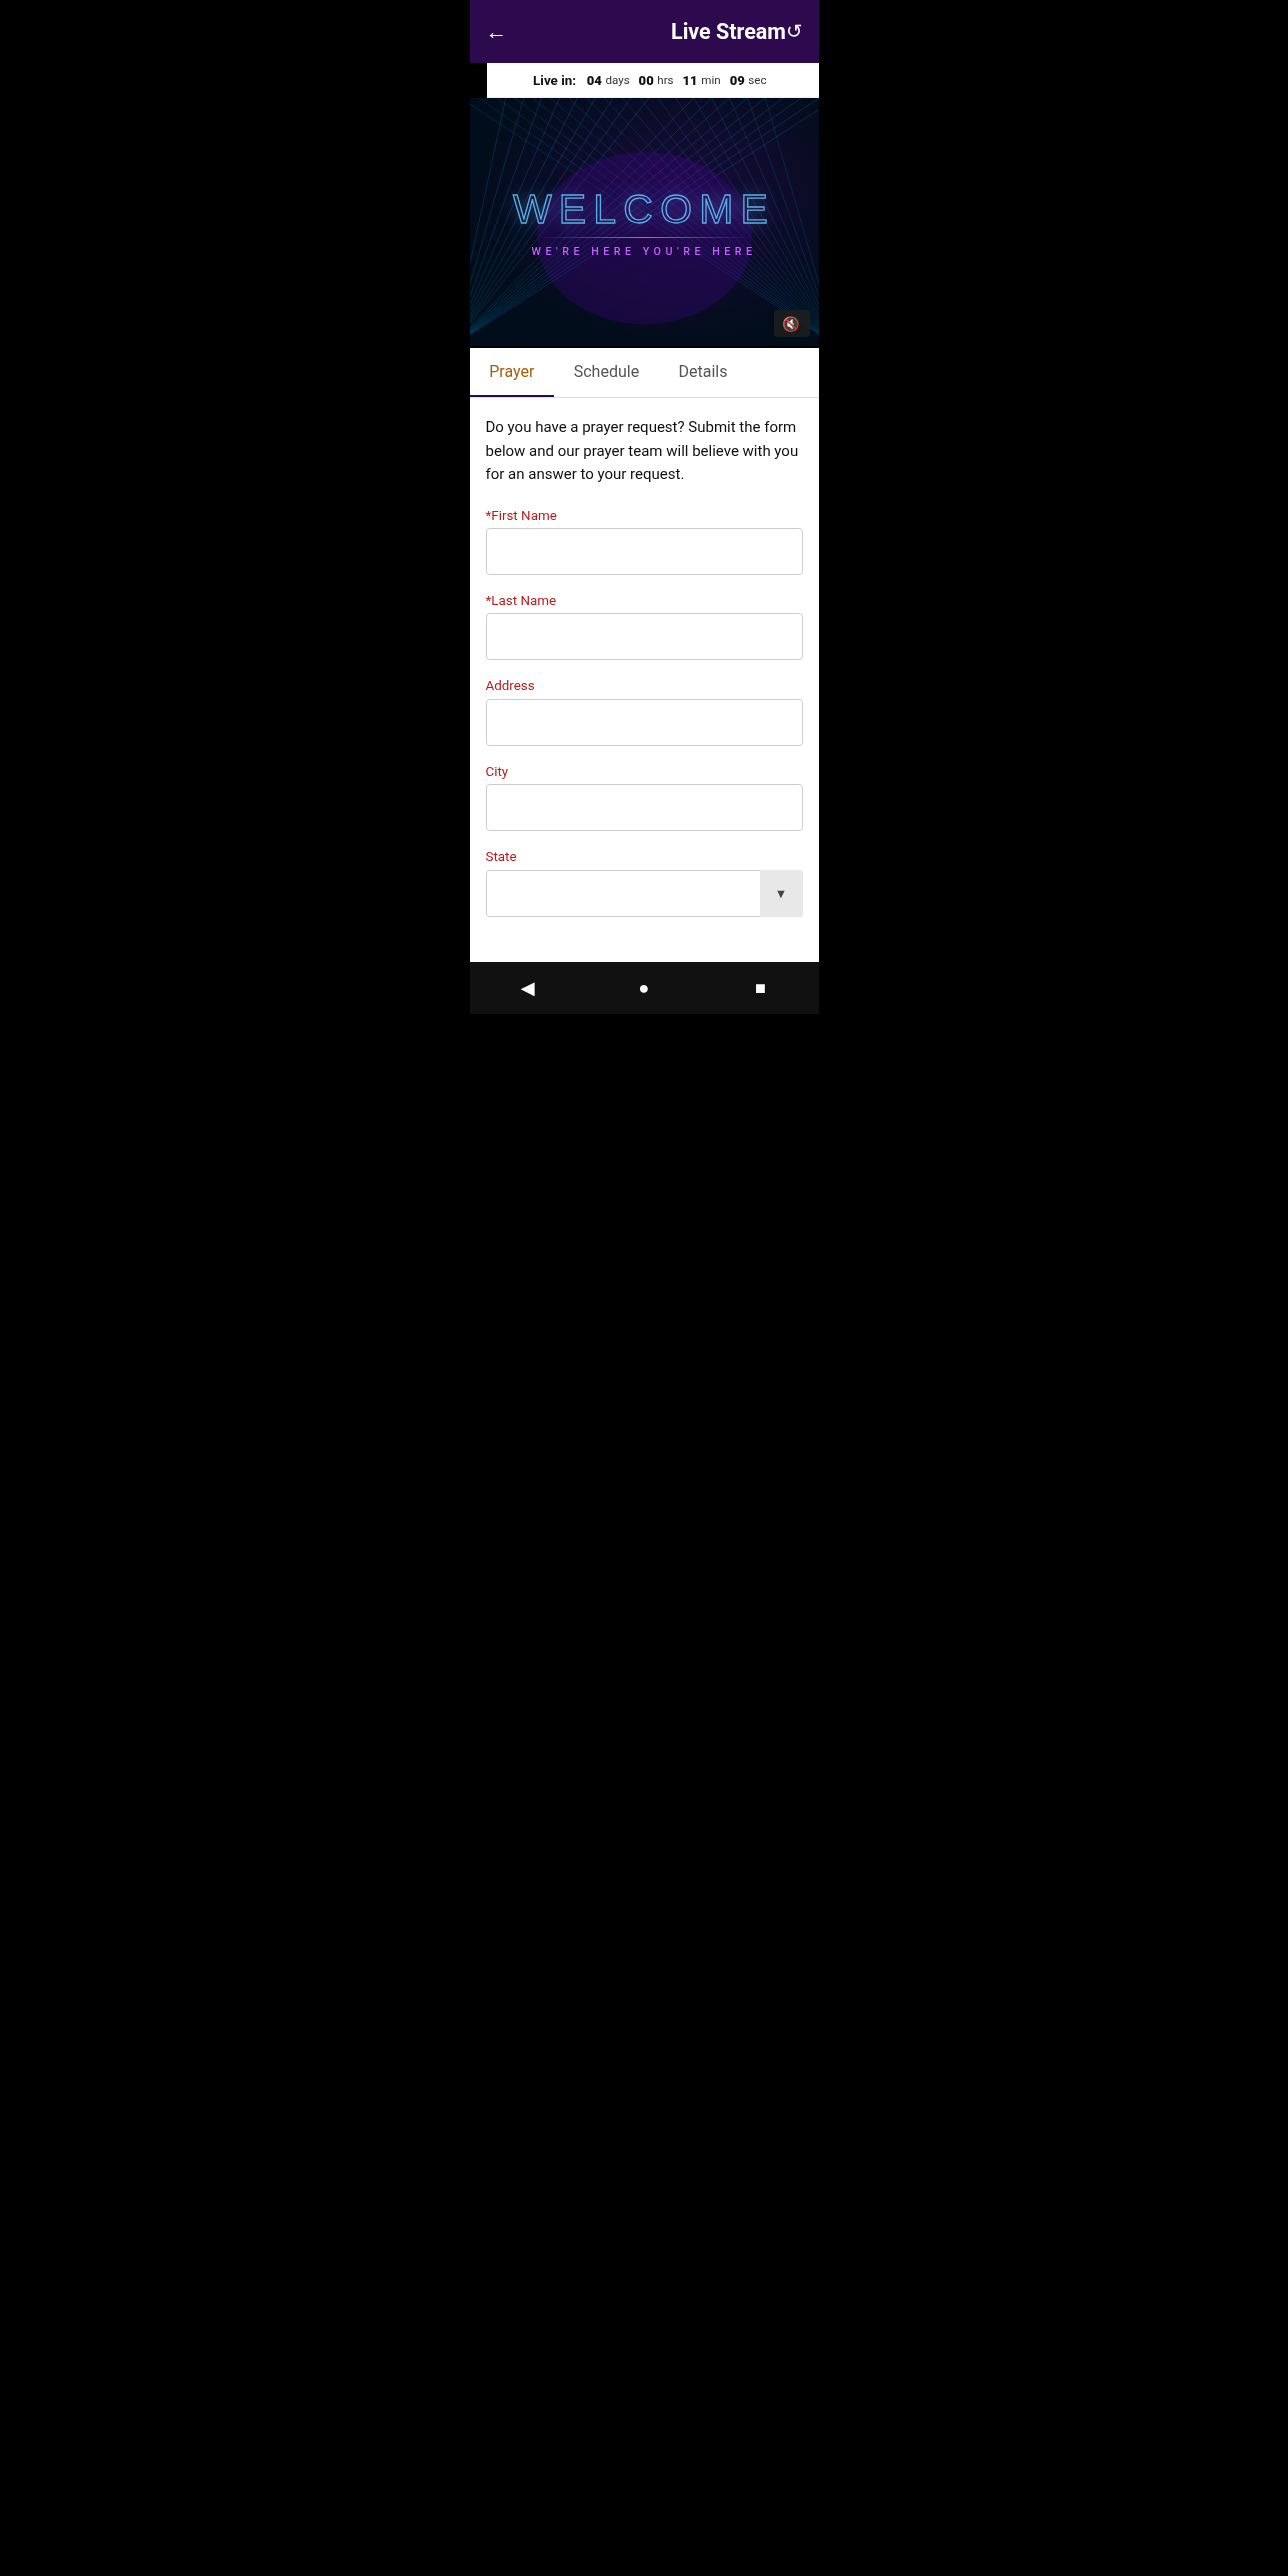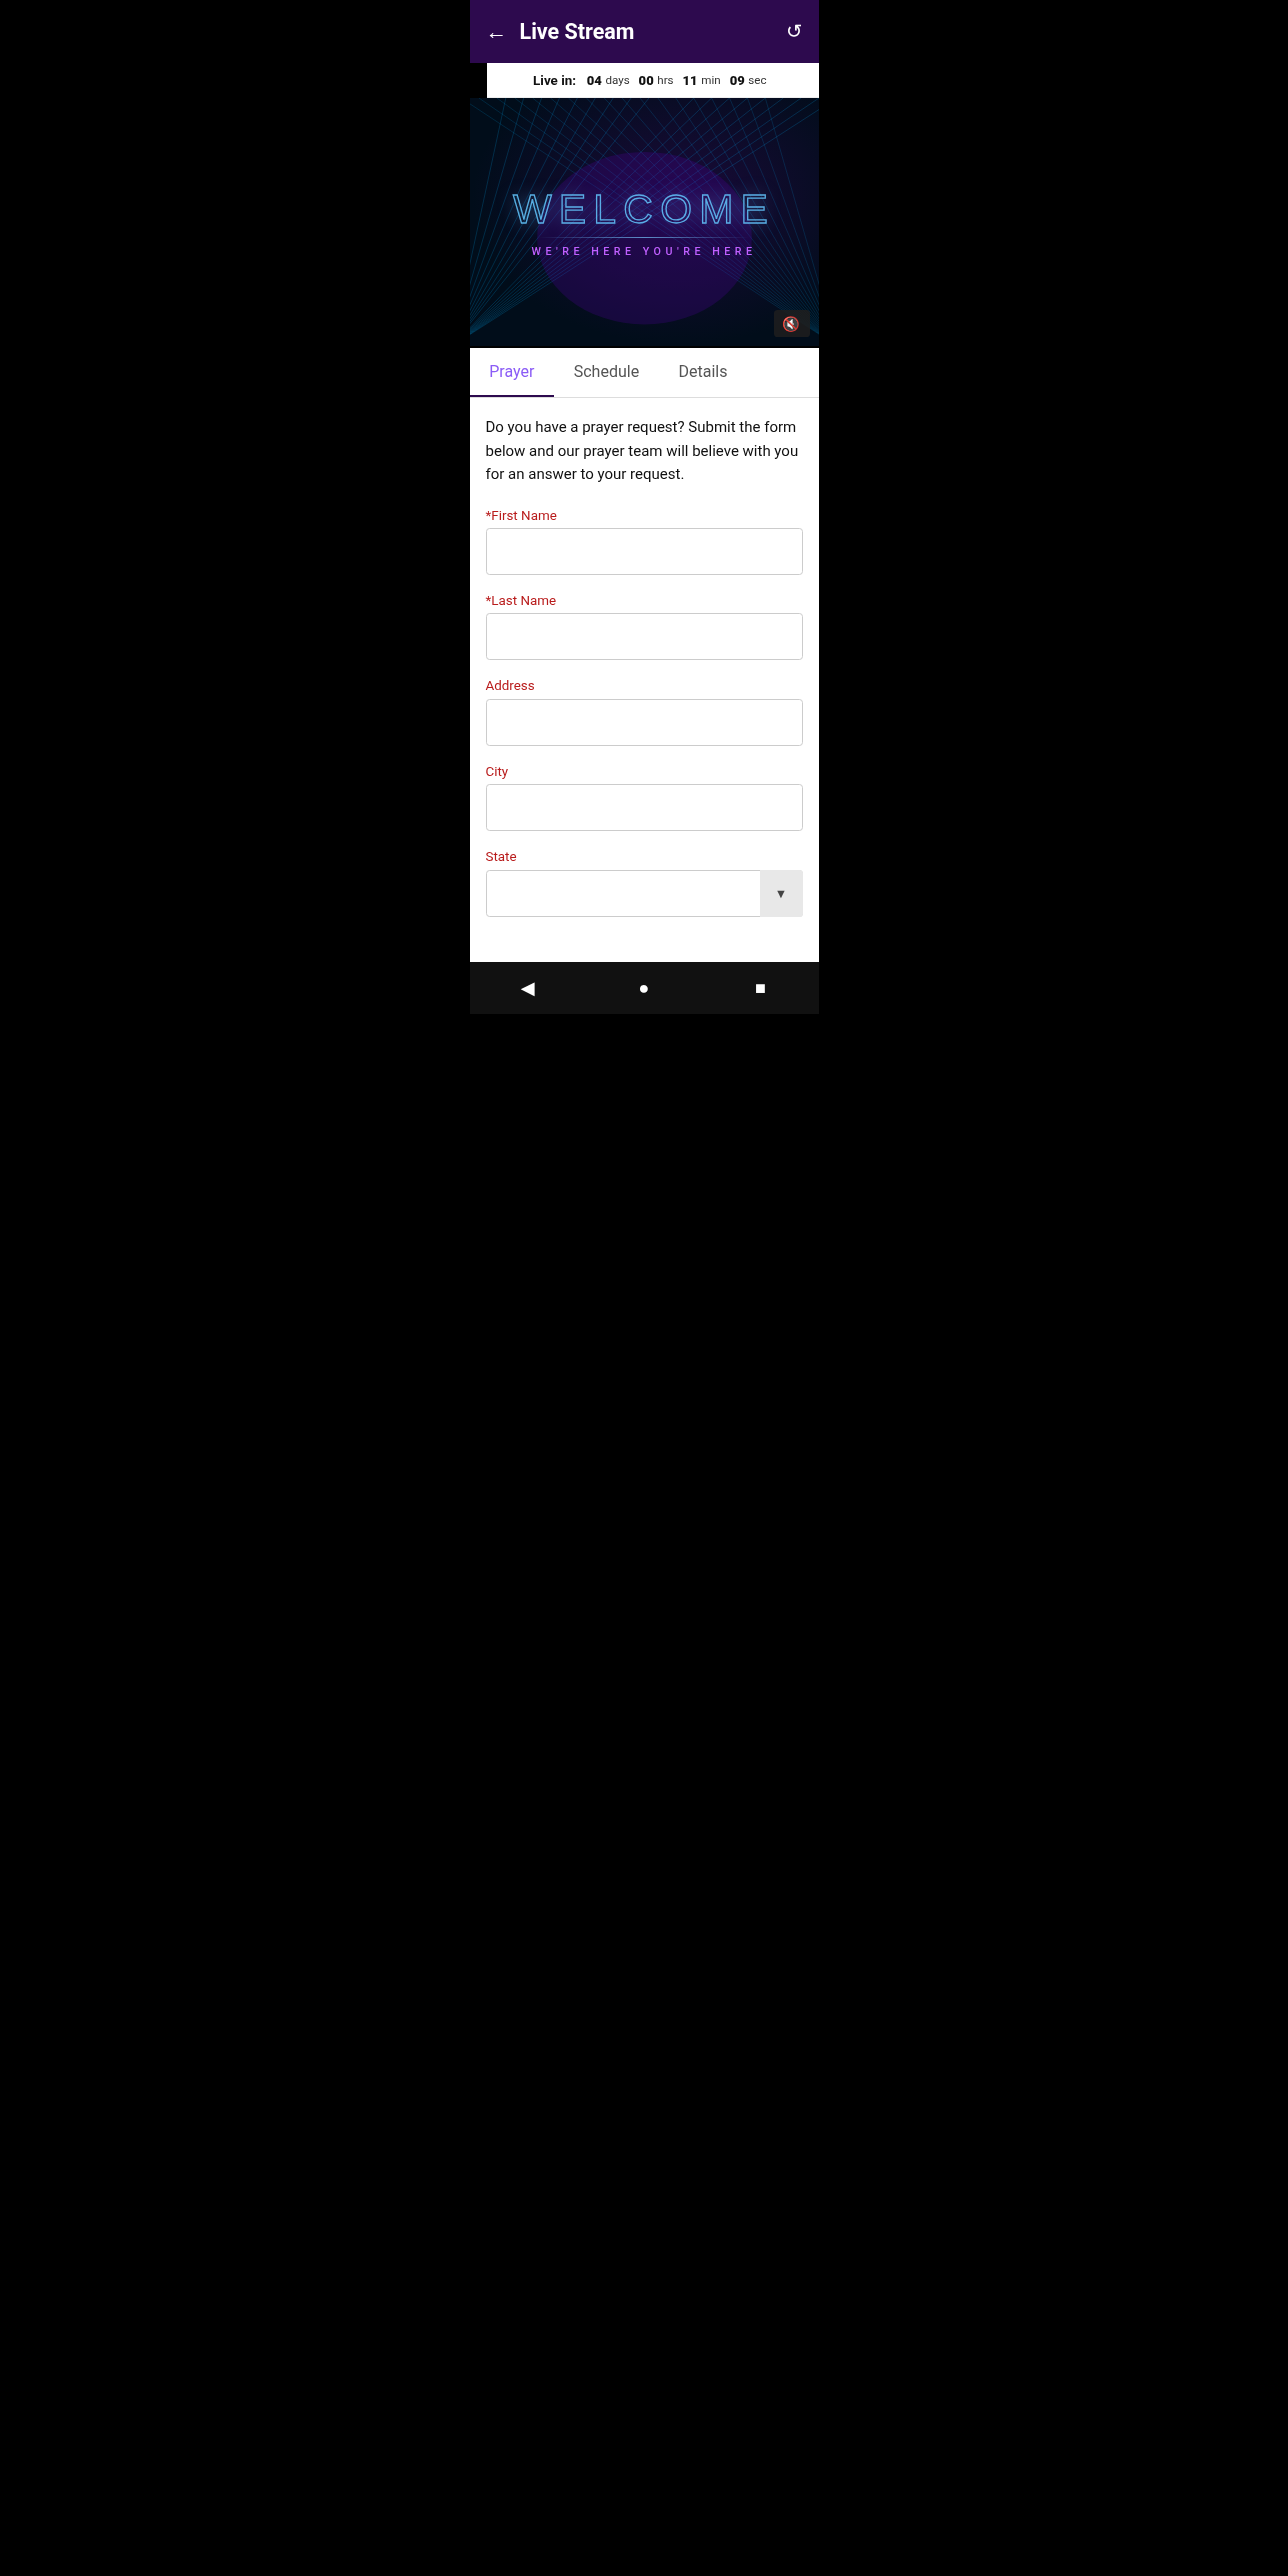--- a/index.html
+++ b/index.html
@@ -34,21 +34,21 @@
       font-size: 21.5px;
       font-weight: 300;
       cursor: pointer;
     }
 
     .header-title {
       color: #fff;
       font-size: 21.5px;
       font-weight: 700;
       flex: 1;
-      text-align: left;
+      text-align: right;
       margin-left: 12.5px;
     }
 
     .header-refresh-icon {
       color: #fff;
       font-size: 19.7px;
       cursor: pointer;
     }
 
     
@@ -179,21 +179,21 @@
       cursor: pointer;
       border-bottom: 2.7px solid transparent;
       background: none;
       border-top: none;
       border-left: none;
       border-right: none;
       font-family: inherit;
     }
 
     .tab.active {
-      color: #8b5cf6;
+      color: #a16207;
       border-bottom: 2.7px solid #2d0a4e;
       background: #fff;
     }
 
     
     .form-container {
       background: #fff;
       padding: 18px 16px 27px;
       flex: 1;
     }

